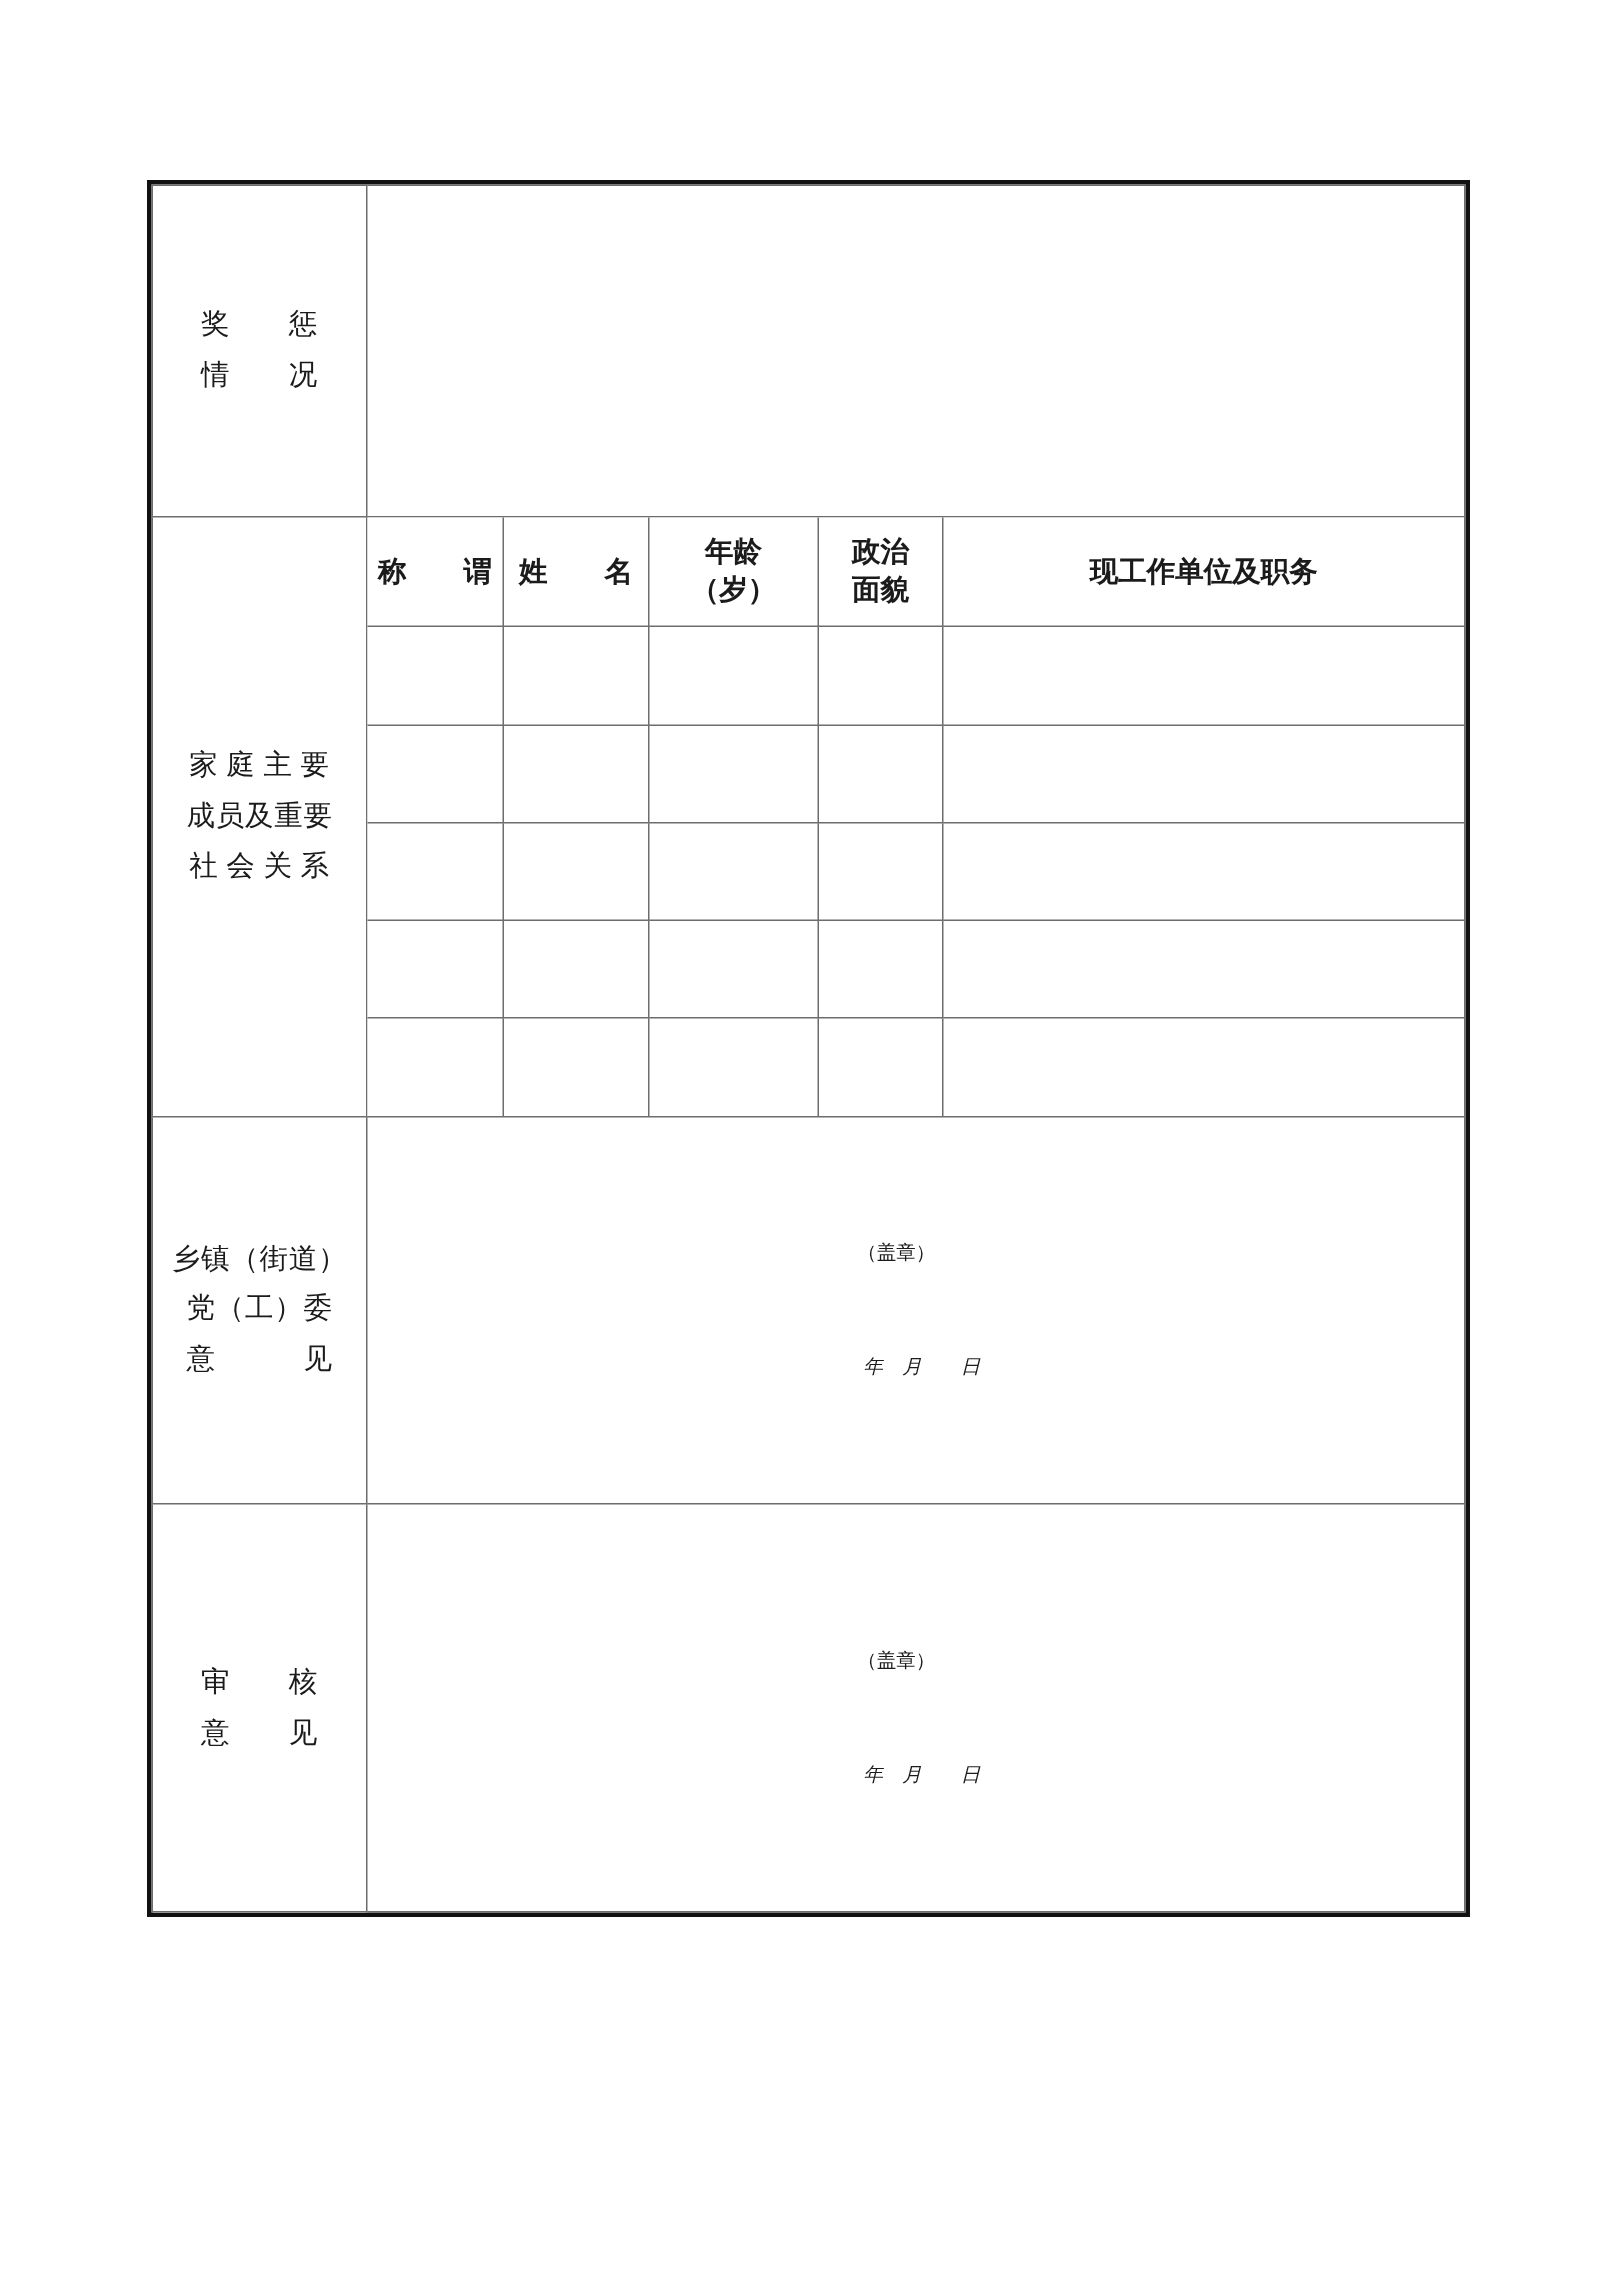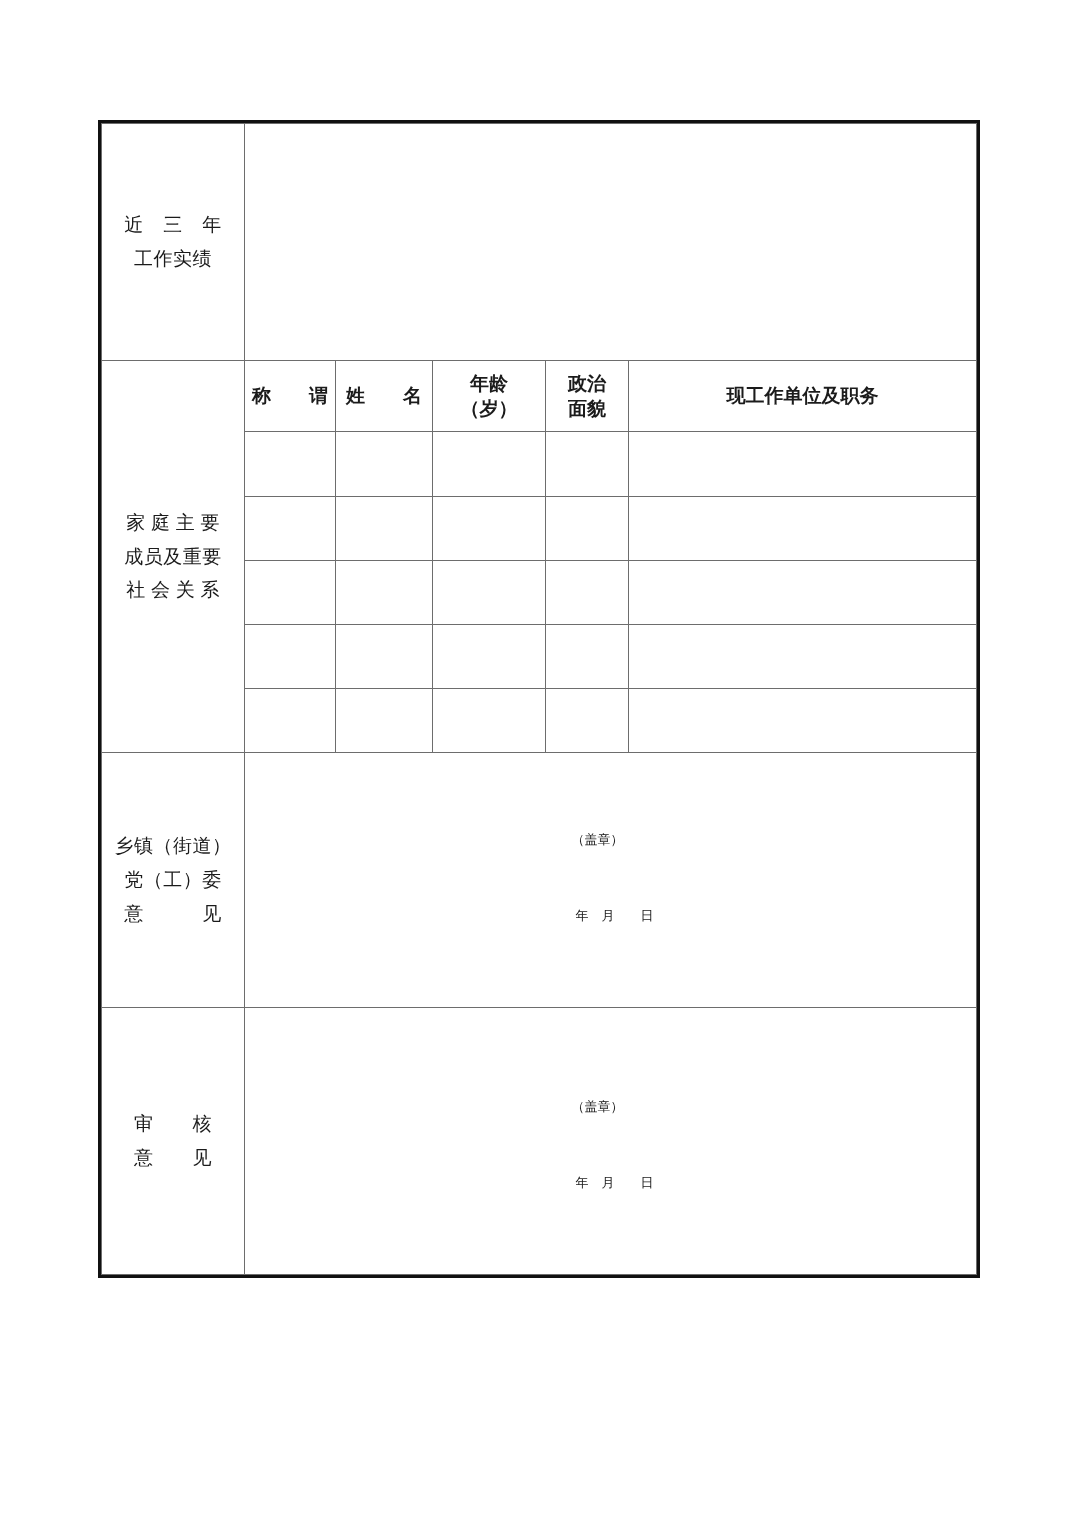--- a/index.html
+++ b/index.html
@@ -108,39 +108,39 @@
     left: 50%;
     transform: translateX(-50%);
     bottom: 28px;
     text-align: left;
     font-size: 13px;
     line-height: 1.95;
     white-space: pre;
     color: #1b1b1b;
   }
   .seal-block .seal { display: block; padding-left: 4px; }
-  .seal-block .date { display: block; padding-left: 8px; }
+  .seal-block .date { display: block; padding-left: 8px; font-style: italic; }
 </style>
 </head>
 <body>
 
 <div class="page">
 
   <div class="form-table">
     <table class="grid">
 
       <tbody>
-
-      <tr>
-        <td class="label-cell" style="height:199px;">
-          <span class="ln">近　三　年</span>
-          <span class="ln">工作实绩</span>
+          <tr>
+        <td class="label-cell" style="height:183px;">
+          <span class="ln">奖　　惩</span>
+          <span class="ln">情　　况</span>
         </td>
         <td class="content-cell"></td>
       </tr>
+
 
       <tr>
         <td class="label-cell" style="height:331px;text-align:center;">
           <span class="ln">家 庭 主 要</span>
           <span class="ln">成员及重要</span>
           <span class="ln">社 会 关 系</span>
         </td>
         <td class="content-cell" style="padding:0;font-weight:bold;">
           <table class="fam">
             <tbody>

